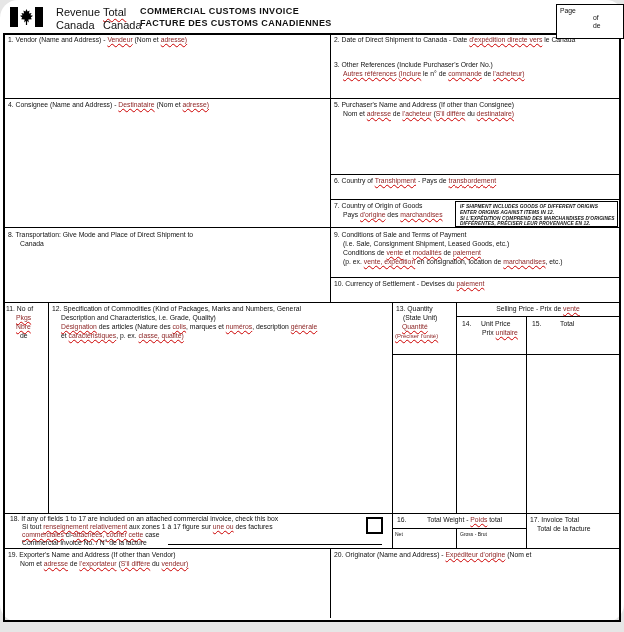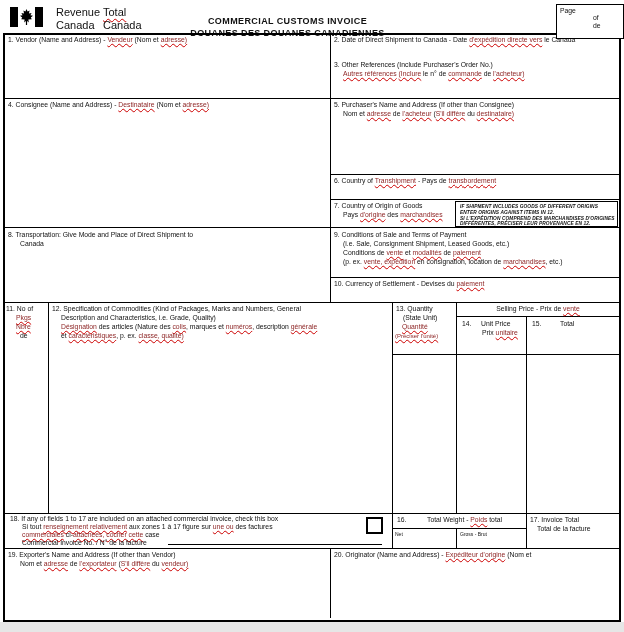--- a/index.html
+++ b/index.html
@@ -1,26 +1,26 @@
 <!DOCTYPE html>
 <html><head>
 <meta charset="utf-8">
 <style>
   html,body{margin:0;padding:0;background:#e6e6e6;font-family:"Liberation Sans",sans-serif;}
   #canvas{position:relative;width:624px;height:632px;background:#e6e6e6;overflow:hidden;}
-  #sheet{position:absolute;left:0;top:0;width:624px;height:622px;background:#ffffff;color:#111;}
+  #sheet{position:absolute;left:0;top:0;width:624px;height:622px;background:#ffffff;color:#111;border-radius:18px;}
   #formbox{position:absolute;left:3px;top:33px;width:614px;height:585px;border:2px solid #000;}
   .hl{position:absolute;height:1px;background:#000;}
   .vl{position:absolute;width:1px;background:#000;}
   .lbl{position:absolute;font-size:6.8px;line-height:8px;white-space:nowrap;color:#111;}
   .tiny{font-size:5px;}
   .fr{color:#8a1f1f;text-decoration:underline;text-decoration-style:wavy;text-decoration-color:#cc0000;text-decoration-thickness:1px;text-underline-offset:1px;}
   .fr-k{color:#111;text-decoration:underline;text-decoration-style:wavy;text-decoration-color:#cc0000;text-decoration-thickness:1px;text-underline-offset:2px;}
   .dept{position:absolute;font-size:11px;line-height:13px;white-space:nowrap;}
-  #title{position:absolute;left:140px;top:15px;width:295px;text-align:center;font-size:9px;font-weight:bold;letter-spacing:.4px;line-height:12px;white-space:nowrap;}
+  #title{position:absolute;left:140px;top:5px;width:295px;font-size:9px;font-weight:bold;letter-spacing:.4px;line-height:12px;white-space:nowrap;}
   #pagebox{position:absolute;left:556px;top:4px;width:66px;height:33px;border:1px solid #000;background:#fff;z-index:3;}
   #warnbox{position:absolute;left:455px;top:201px;width:163px;height:26px;border:1px solid #000;padding:2px 0 0 4px;box-sizing:border-box;}
   .warnline{font-size:4.8px;font-weight:bold;font-style:italic;line-height:5.8px;white-space:nowrap;letter-spacing:.1px;}
   #checkbox{position:absolute;left:366px;top:517px;width:13px;height:13px;border:2px solid #000;background:#fff;}
   #cinoline{position:absolute;left:168px;top:544px;width:214px;height:1px;background:#000;}
   .inparea{position:absolute;background:transparent;}
 </style>
 </head>
 <body>
 
@@ -38,21 +38,21 @@
   <div class="dept" style="left:56px;top:6px;">
     <div>Revenue</div>
     <div>Canada</div>
   </div>
   <div class="dept" style="left:103px;top:6px;">
     <div class="fr-k">Total</div>
     <div>Canada</div>
   </div>
   <div id="title">
     <div>COMMERCIAL CUSTOMS INVOICE</div>
-    <div>DOUANES DES DOUANES CANADIENNES</div>
+    <div>FACTURE DES CUSTOMS CANADIENNES</div>
   </div>
   <div id="pagebox">
     <span class="lbl" style="left:3px;top:2px;">Page</span>
     <span class="lbl" style="left:36px;top:9px;">of</span>
     <span class="lbl" style="left:36px;top:17px;">de</span>
   </div>
 
   <div id="formbox"></div>
 
   <div class="hl" style="left:4px;top:98px;width:616px;"></div>

